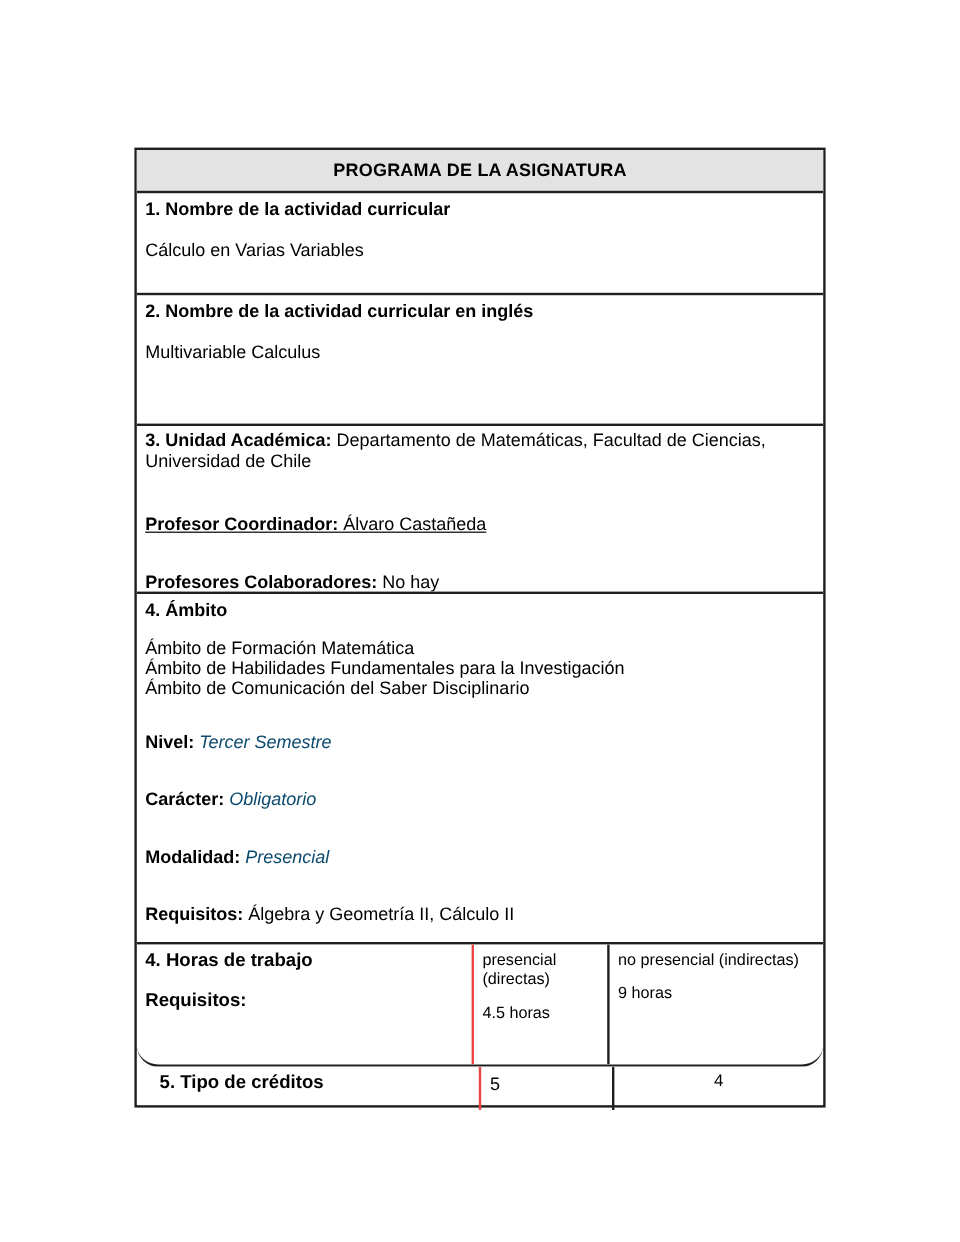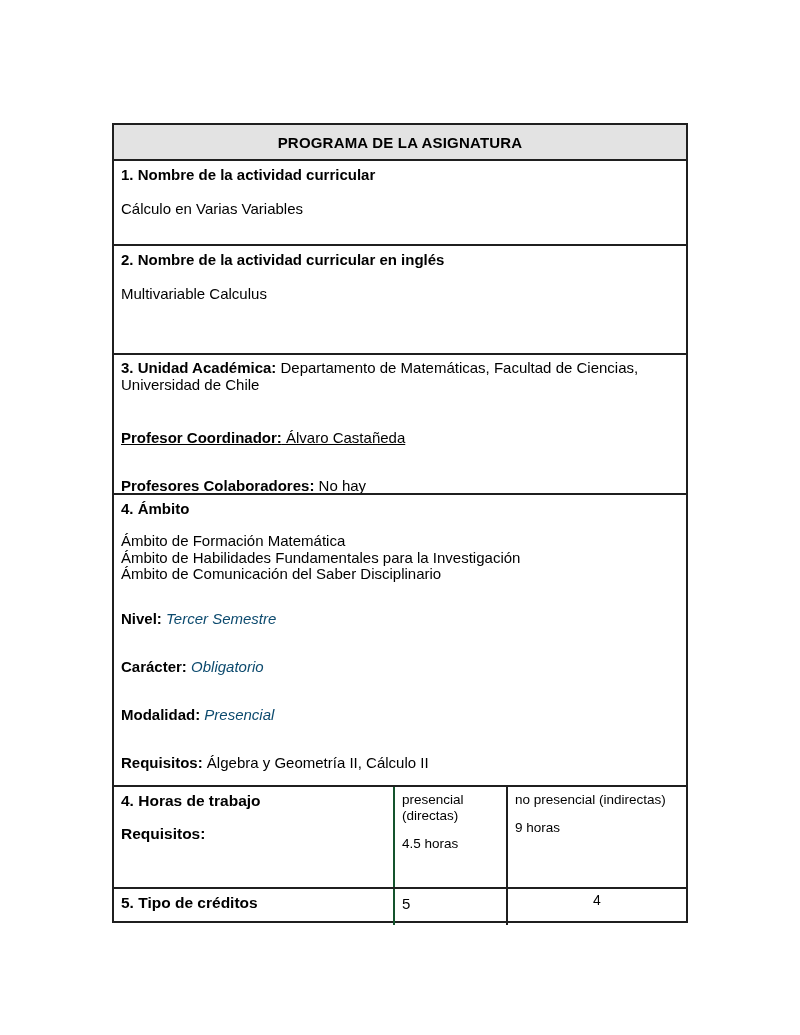--- a/index.html
+++ b/index.html
@@ -12,54 +12,54 @@
   }
   .page { position: relative; width: 800px; height: 1035px; background: #ffffff; }
 
   .doc-table {
     position: absolute; left: 112px; top: 123px;
     width: 576px; height: 800px;
     border: 2px solid #1f1f1f;
     background: #ffffff;
   }
   .trow { border-bottom: 2px solid #1f1f1f; position: relative; overflow: hidden; }
-  .trow.last { border-bottom: none; }
+  .trow.last { border-bottom: none; margin-left: 12px; }
 
   .header-row {
     height: 36px;
     background: #e3e3e3;
     display: flex; align-items: center; justify-content: center;
   }
   .header-row .title { font-weight: bold; font-size: 15px; letter-spacing: 0.2px; }
 
   .r1 { height: 85px; }
   .r2 { height: 109px; }
   .r3 { height: 140px; }
   .r4 { height: 292px; }
-  .r5 { height: 102px; }
+  .r5 { height: 102px; border-radius: 18px; }
   .r6 { height: 36px; }
 
   .cell { padding: 5px 10px 0 7px; }
 
   .sec-title { font-weight: bold; font-size: 15px; line-height: 18px; }
   .body-text { font-size: 15px; line-height: 17px; }
   .gap-sm { margin-top: 15px; }
   .gap-md { margin-top: 16px; }
   .tight { line-height: 16.5px; }
 
   .inline-label { font-weight: bold; font-size: 15px; }
   .italic-val { font-style: italic; color: #0c4a6e; font-size: 15px; }
 
   .para { margin-top: 31px; font-size: 15px; line-height: 17px; }
   .para-wide { margin-top: 36px; text-decoration: underline; }
 
   
   .cols { display: flex; height: 100%; }
   .col1 { width: 279px; }
-  .col2 { width: 113px; border-left: 2px solid #14532d; }
+  .col2 { width: 113px; border-left: 2px solid #ef4444; }
   .col3 { width: 180px; border-left: 2px solid #1f1f1f; }
 
   .alt-title { font-weight: bold; font-size: 15.5px; line-height: 18px; font-family: "Liberation Sans", sans-serif; }
   .alt-label { font-weight: bold; font-size: 15.5px; line-height: 18px; margin-top: 15px; }
   .small-text { font-size: 13.5px; line-height: 16px; }
   .hours-val { margin-top: 12px; }
   .credit-num-left { font-size: 15px; padding-top: 6px; }
   .credit-num-right { font-size: 14px; text-align: center; padding-top: 3px; }
 </style>
 </head>

